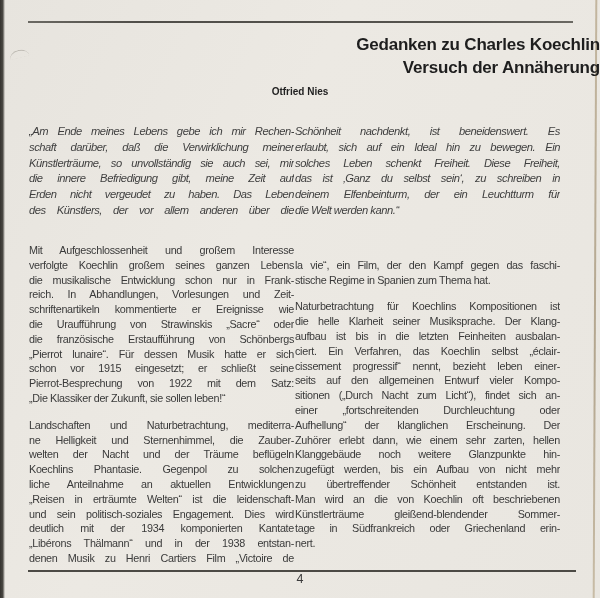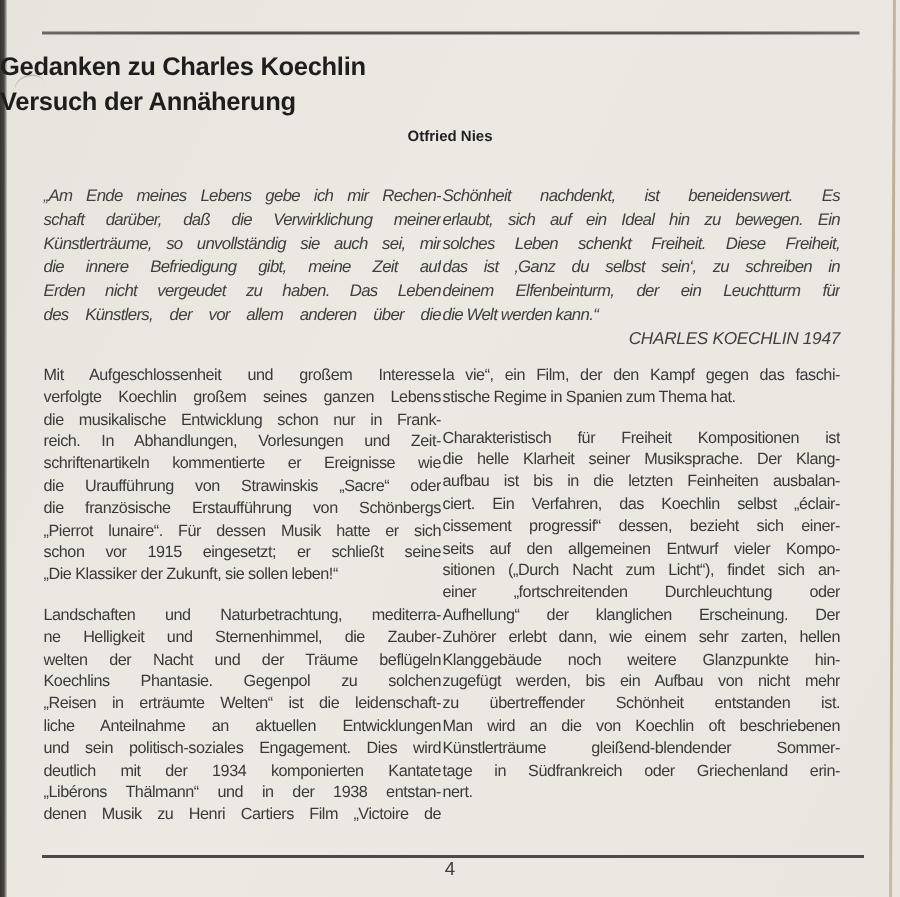--- a/index.html
+++ b/index.html
@@ -20,26 +20,26 @@
     transform:rotate(0.25deg);}
   .scratch{position:absolute;left:9px;top:50px;width:20px;height:7px;
     border-top:1px solid #9a968e;border-radius:50%/100% 100% 0 0;
     transform:rotate(-14deg);opacity:.55;}
   
   .rule{position:absolute;background:#56544f;}
   .rule-top{left:28px;right:27px;top:21px;height:2px;
     background:linear-gradient(90deg,#6b6963,#504e49 20%,#56544f 80%,#6b6963);}
   .rule-bottom{left:28px;right:24px;top:570px;height:1.5px;background:#4c4a45;}
   
-  .title{position:absolute;top:34px;left:0;width:100%;text-align:left;
+  .title{position:absolute;top:34px;left:0;width:100%;text-align:right;
     font-size:17px;font-weight:bold;line-height:22.5px;letter-spacing:-0.2px;color:#1e1e1e;}
   .author{position:absolute;top:86px;left:0;width:100%;text-align:center;
     font-size:10px;font-weight:bold;color:#222;}
   
-  .row{position:absolute;left:29px;width:543px;display:flex;gap:1px;}
+  .row{position:absolute;left:29px;width:543px;display:flex;gap:1px;align-items:center;}
   .col{width:265px;}
   .epigraph-row{top:124px;}
   .body-row{top:243px;}
   .epigraph{font-style:italic;font-size:11.2px;letter-spacing:-0.45px;color:#3f3f3f;}
   .epigraph .line{height:15.8px;line-height:15.8px;}
   .bodytext{font-size:10.8px;letter-spacing:-0.3px;}
   .bodytext .line{height:14.8px;line-height:14.8px;}
   .para + .para{margin-top:12px;}
   .line{display:block;overflow:hidden;text-align:justify;word-spacing:-0.2px;}
   .line.stretch::after{content:"";display:inline-block;width:100%;height:0;}
@@ -70,62 +70,62 @@
     <div class="col epigraph">
         <span class="line stretch">„Am Ende meines Lebens gebe ich mir Rechen-</span>
         <span class="line stretch">schaft darüber, daß die Verwirklichung meiner</span>
         <span class="line stretch">Künstlerträume, so unvollständig sie auch sei, mir</span>
         <span class="line stretch">die innere Befriedigung gibt, meine Zeit auf</span>
         <span class="line stretch">Erden nicht vergeudet zu haben. Das Leben</span>
         <span class="line stretch">des Künstlers, der vor allem anderen über die</span>
       </div>
     <div class="col epigraph">
       <span><span class="line stretch">Schönheit nachdenkt, ist beneidenswert. Es</span><span class="line stretch">erlaubt, sich auf ein Ideal hin zu bewegen. Ein</span><span class="line stretch">solches Leben schenkt Freiheit. Diese Freiheit,</span><span class="line stretch">das ist ‚Ganz du selbst sein‘, zu schreiben in</span><span class="line stretch">deinem Elfenbeinturm, der ein Leuchtturm für</span><span class="line">die Welt werden kann.“</span></span>
-      <span class="attribution">CHARLES KOECHLIN 1947</span>
     </div>
   </div>
 
   <div class="row body-row">
     <div class="col bodytext">
       <div class="para">
           <span class="line stretch">Mit Aufgeschlossenheit und großem Interesse</span>
           <span class="line stretch">verfolgte Koechlin großem seines ganzen Lebens</span>
           <span class="line stretch">die musikalische Entwicklung schon nur in Frank-</span>
           <span class="line stretch">reich. In Abhandlungen, Vorlesungen und Zeit-</span>
           <span class="line stretch">schriftenartikeln kommentierte er Ereignisse wie</span>
           <span class="line stretch">die Uraufführung von Strawinskis „Sacre“ oder</span>
           <span class="line stretch">die französische Erstaufführung von Schönbergs</span>
           <span class="line stretch">„Pierrot lunaire“. Für dessen Musik hatte er sich</span>
           <span class="line stretch">schon vor 1915 eingesetzt; er schließt seine</span>
+          <span class="line stretch">Pierrot-Besprechung von 1922 mit dem Satz:</span>
           <span class="line">„Die Klassiker der Zukunft, sie sollen leben!“</span>
         </div>
       <div class="para">
           <span class="line stretch">Landschaften und Naturbetrachtung, mediterra-</span>
           <span class="line stretch">ne Helligkeit und Sternenhimmel, die Zauber-</span>
           <span class="line stretch">welten der Nacht und der Träume beflügeln</span>
           <span class="line stretch">Koechlins Phantasie. Gegenpol zu solchen</span>
+          <span class="line stretch">liche Anteilnahme an aktuellen Entwicklungen</span>
           <span class="line stretch">„Reisen in erträumte Welten“ ist die leidenschaft-</span>
-          <span class="line stretch">liche Anteilnahme an aktuellen Entwicklungen</span>
           <span class="line stretch">und sein politisch-soziales Engagement. Dies wird</span>
           <span class="line stretch">deutlich mit der 1934 komponierten Kantate</span>
           <span class="line stretch">„Libérons Thälmann“ und in der 1938 entstan-</span>
           <span class="line stretch">denen Musik zu Henri Cartiers Film „Victoire de</span>
         </div>
     </div>
     <div class="col bodytext">
       <div class="para">
           <span class="line stretch">la vie“, ein Film, der den Kampf gegen das faschi-</span>
           <span class="line">stische Regime in Spanien zum Thema hat.</span>
         </div>
       <div class="para">
-          <span class="line stretch">Charakteristisch für Freiheit Kompositionen ist</span>
+          <span class="line stretch">Naturbetrachtung für Koechlins Kompositionen ist</span>
           <span class="line stretch">die helle Klarheit seiner Musiksprache. Der Klang-</span>
           <span class="line stretch">aufbau ist bis in die letzten Feinheiten ausbalan-</span>
           <span class="line stretch">ciert. Ein Verfahren, das Koechlin selbst „éclair-</span>
-          <span class="line stretch">cissement progressif“ dessen, bezieht sich einer-</span>
+          <span class="line stretch">cissement progressif“ nennt, bezieht leben einer-</span>
           <span class="line stretch">seits auf den allgemeinen Entwurf vieler Kompo-</span>
           <span class="line stretch">sitionen („Durch Nacht zum Licht“), findet sich an-</span>
           <span class="line stretch">einer „fortschreitenden Durchleuchtung oder</span>
           <span class="line stretch">Aufhellung“ der klanglichen Erscheinung. Der</span>
           <span class="line stretch">Zuhörer erlebt dann, wie einem sehr zarten, hellen</span>
           <span class="line stretch">Klanggebäude noch weitere Glanzpunkte hin-</span>
           <span class="line stretch">zugefügt werden, bis ein Aufbau von nicht mehr</span>
           <span class="line stretch">zu übertreffender Schönheit entstanden ist.</span>
           <span class="line stretch">Man wird an die von Koechlin oft beschriebenen</span>
           <span class="line stretch">Künstlerträume gleißend-blendender Sommer-</span>

